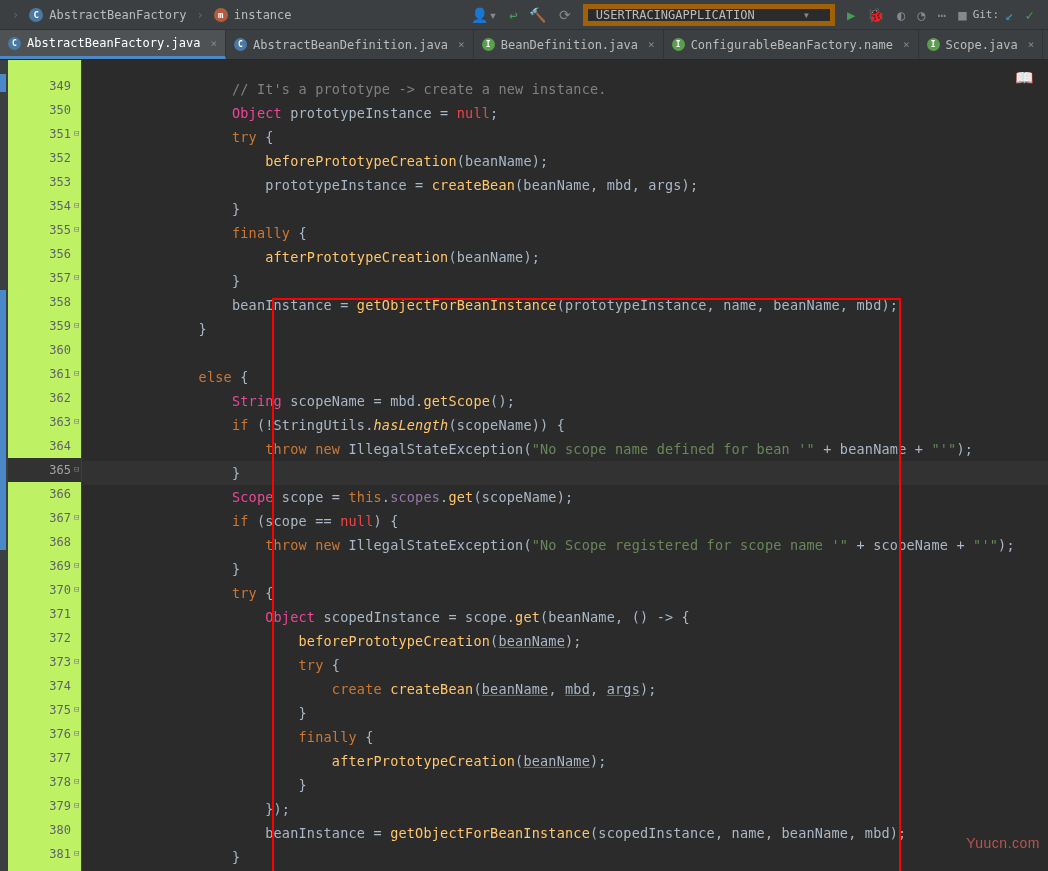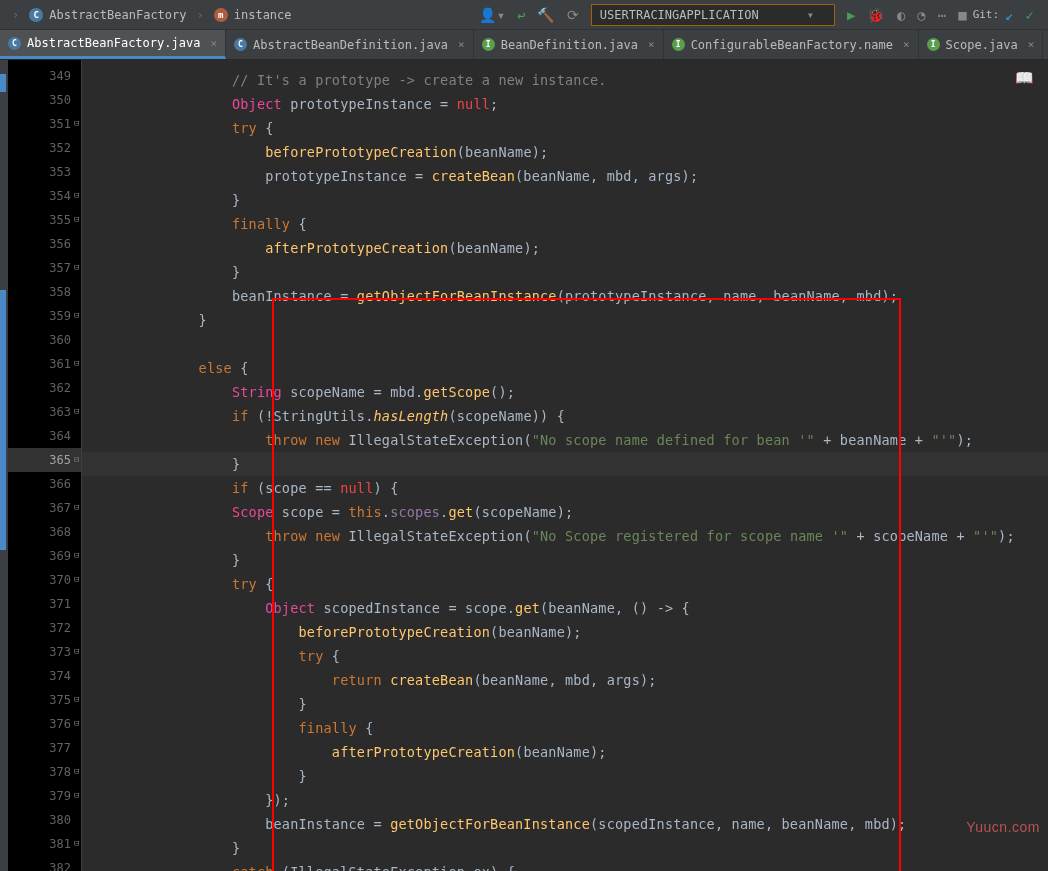--- a/index.html
+++ b/index.html
@@ -5,52 +5,52 @@
 *{margin:0;padding:0;box-sizing:border-box}
 body{background:#2b2b2b;font-family:Consolas,Menlo,monospace;font-size:13px;color:#a9b7c6;width:1048px;height:871px;overflow:hidden;position:relative}
 .toolbar{height:30px;background:#3c3f41;border-bottom:1px solid #323232;display:flex;align-items:center;padding:0 8px;font-size:12px;color:#bbb}
 .crumb{display:flex;align-items:center;gap:6px}
 .crumb .sep{color:#666;margin:0 4px}
 .crumb-icon{width:14px;height:14px;border-radius:50%;display:inline-flex;align-items:center;justify-content:center;font-size:9px;font-weight:bold}
 .crumb-icon.class{background:#4a7aa3;color:#fff}
 .crumb-icon.method{background:#b05c3e;color:#fff}
 .spacer{flex:1}
 .tb-btn{margin:0 6px;color:#888;font-size:14px}
-.run-config{background:#2b2b2b;border:1px solid #a16207;padding:2px 20px 2px 8px;color:#bbb;font-size:12px;margin:0 6px;height:22px;display:flex;align-items:center}
+.run-config{background:#2b2b2b;border:5px solid #a16207;padding:2px 20px 2px 8px;color:#bbb;font-size:12px;margin:0 6px;height:22px;display:flex;align-items:center}
 .run-config .caret{margin-left:48px;color:#888}
 .play{color:#499c54}
 .bug{color:#499c54}
 .git-label{color:#bbb;font-size:11px}
 .tabs{height:30px;background:#3c3f41;border-bottom:1px solid #282828;display:flex;align-items:stretch}
 .tab{display:flex;align-items:center;padding:0 8px;gap:6px;color:#bbb;font-size:12px;border-right:1px solid #323232;cursor:pointer}
 .tab.active{background:#4e5254;color:#fff;border-bottom:3px solid #4a88c7;padding-bottom:0}
 .tab .close{color:#888;margin-left:4px;font-size:11px}
 .tab-icon{width:13px;height:13px;border-radius:50%;display:inline-flex;align-items:center;justify-content:center;font-size:8px;font-weight:bold}
 .tab-icon.class{background:#4a7aa3;color:#fff}
 .tab-icon.iface{background:#5b9e4d;color:#fff}
 .editor{position:relative;display:flex;height:calc(871px - 60px);background:#2b2b2b}
-.gutter{width:82px;background:#000000;border-right:1px solid #3c3f41;padding-top:4px;user-select:none}
+.gutter{width:82px;background:#bef264;border-right:1px solid #3c3f41;padding-top:14px;user-select:none}
 .gline{height:24px;display:flex;align-items:center;justify-content:flex-end;padding-right:10px;color:#606366;font-size:12px;position:relative}
 .active-gl{background:#323232;color:#a4a3a3}
 .fold{position:absolute;right:-2px;top:6px;width:9px;height:9px;color:#7a7a7a;font-size:9px}
-.code{flex:1;padding-top:8px;position:relative;line-height:24px;font-size:13.5px;letter-spacing:0.2px}
+.code{flex:1;padding-top:17px;position:relative;line-height:24px;font-size:13.5px;letter-spacing:0.2px}
 .cline{height:24px;white-space:pre;padding-left:0}
 .active-cl{background:#323232}
 .kw{color:#cc7832}
 .str{color:#6a8759}
 .typ{color:#ec4899}
 .call{color:#ffc66d}
 .fld{color:#9876aa}
 .comm{color:#808080}
-.param{color:#a9b7c6;text-decoration-color:#666}
+.param{color:#a9b7c6;text-decoration:underline;text-decoration-color:#666}
 .this{color:#cc7832}
 .null{color:#ef4444}
 .hl-box{position:absolute;border:2px solid #ff0000;left:190px;top:238px;width:629px;height:576px;pointer-events:none;z-index:5}
 .rdr{position:absolute;top:6px;right:14px;color:#888;font-size:15px}
-.watermark{position:absolute;right:8px;bottom:36px;color:#b85454;font-size:14px;font-family:Arial;z-index:10;letter-spacing:0.5px}
+.watermark{position:absolute;right:8px;bottom:20px;color:#b85454;font-size:14px;font-family:Arial;z-index:10;letter-spacing:0.5px}
 .leftbar{position:absolute;left:0;top:60px;width:8px;height:calc(871px - 60px);background:#3c3f41;z-index:4}
 .vmark{position:absolute;left:0;width:6px;background:#4a88c7;z-index:5}
 </style>
 </head>
 <body>
 
 <div class="toolbar">
   <div class="crumb">
     <span class="sep">›</span>
     <span class="crumb-icon class">C</span>
@@ -160,29 +160,29 @@
       <div class="cline">                      <span class="call">afterPrototypeCreation</span>(beanName);</div>
       <div class="cline">                  }</div>
       <div class="cline">                  beanInstance = <span class="call">getObjectForBeanInstance</span>(prototypeInstance, name, beanName, mbd);</div>
       <div class="cline">              }</div>
       <div class="cline"></div>
       <div class="cline">              <span class="kw">else</span> {</div>
       <div class="cline">                  <span class="typ">String</span> scopeName = mbd.<span class="call">getScope</span>();</div>
       <div class="cline">                  <span class="kw">if</span> (!StringUtils.<span class="call"><i>hasLength</i></span>(scopeName)) {</div>
       <div class="cline">                      <span class="kw">throw new</span> IllegalStateException(<span class="str">"No scope name defined for bean '"</span> + beanName + <span class="str">"'"</span>);</div>
       <div class="cline active-cl">                  }</div>
+      <div class="cline">                  <span class="typ">Scope</span> scope = <span class="this">this</span>.<span class="fld">scopes</span>.<span class="call">get</span>(scopeName);</div>
       <div class="cline">                  <span class="kw">if</span> (scope == <span class="null">null</span>) {</div>
-      <div class="cline">                  <span class="typ">Scope</span> scope = <span class="this">this</span>.<span class="fld">scopes</span>.<span class="call">get</span>(scopeName);</div>
       <div class="cline">                      <span class="kw">throw new</span> IllegalStateException(<span class="str">"No Scope registered for scope name '"</span> + scopeName + <span class="str">"'"</span>);</div>
       <div class="cline">                  }</div>
       <div class="cline">                  <span class="kw">try</span> {</div>
       <div class="cline">                      <span class="typ">Object</span> scopedInstance = scope.<span class="call">get</span>(beanName, () -&gt; {</div>
       <div class="cline">                          <span class="call">beforePrototypeCreation</span>(<span class="param">beanName</span>);</div>
       <div class="cline">                          <span class="kw">try</span> {</div>
-      <div class="cline">                              <span class="kw">return</span> <span class="call">createBean</span>(<span class="param">beanName</span>, <span class="param">mbd</span>, <span class="param">args</span>);</div>
+      <div class="cline">                              <span class="kw">create</span> <span class="call">createBean</span>(<span class="param">beanName</span>, <span class="param">mbd</span>, <span class="param">args</span>);</div>
       <div class="cline">                          }</div>
       <div class="cline">                          <span class="kw">finally</span> {</div>
       <div class="cline">                              <span class="call">afterPrototypeCreation</span>(<span class="param">beanName</span>);</div>
       <div class="cline">                          }</div>
       <div class="cline">                      });</div>
       <div class="cline">                      beanInstance = <span class="call">getObjectForBeanInstance</span>(scopedInstance, name, beanName, mbd);</div>
       <div class="cline">                  }</div>
       <div class="cline">                  <span class="kw">catch</span> (IllegalStateException ex) {</div>
 
   <div class="hl-box"></div>

